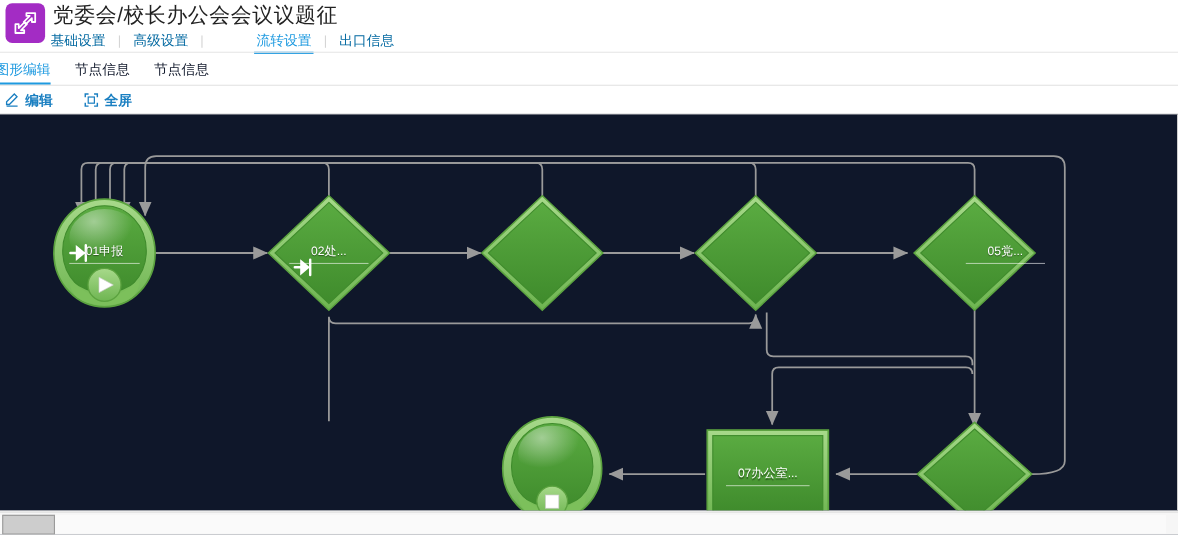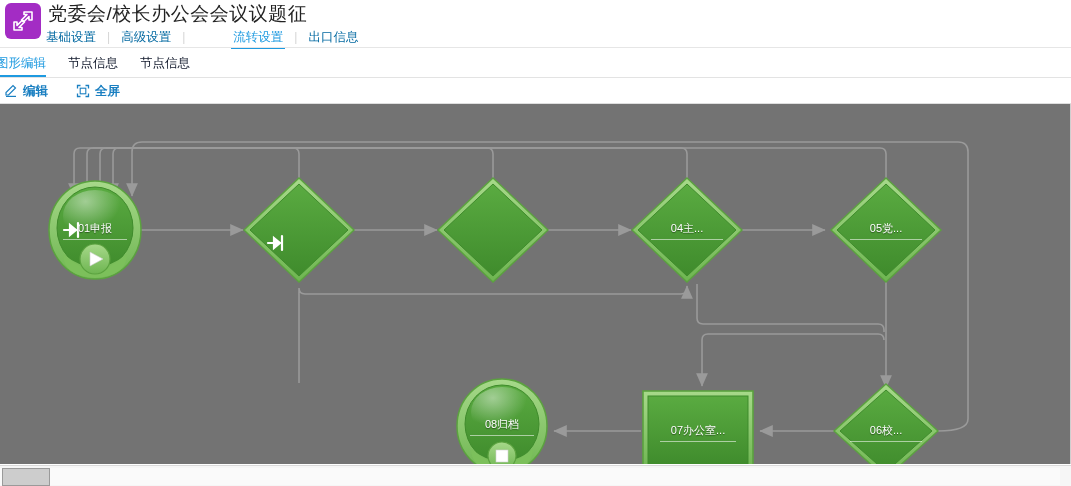--- a/index.html
+++ b/index.html
@@ -52,21 +52,21 @@
     display:flex;align-items:center;gap:5px;color:#1a7fc1;font-size:12.5px;
     font-weight:bold;cursor:pointer;white-space:nowrap;
   }
   .tbtn.first{margin-left:4px;}
   .tbtn.second{margin-left:28px;}
   .tbar-rule{position:absolute;left:0;top:103px;width:1071px;height:1px;background:#dedede;}
 
   
   .canvas{
     position:absolute;left:0;top:104px;width:1070px;height:360px;
-    background:#737373;border-right:1px solid #cfcfcf;overflow:hidden;
+    background:#0f172a;border-right:1px solid #cfcfcf;overflow:hidden;
   }
   .canvas > svg{position:absolute;left:0;top:0;}
 
   .node{position:absolute;}
   .node-label{
     position:absolute;left:0;right:0;text-align:center;
     color:#ffffff;font-size:11px;white-space:nowrap;
     text-shadow:0 1px 1px rgba(0,0,0,.45);
     pointer-events:none;
   }
@@ -316,46 +316,38 @@
           <path d="M268 139 L278 139 M274 134 L280 139 L274 144 Z M282 132 L282 146" fill="#ffffff" stroke="#ffffff" stroke-width="2.2" stroke-linecap="round"></path>
         </g>
       </g>
     </svg>
 
     <div class="node" style="left:45px;top:77px;width:100px;height:98px;">
       <div class="node-label" style="top:40px;">01申报</div>
       <div class="node-underline" style="left:18px;width:64px;top:58px;"></div>
     </div>
 
-
-
-    <div class="node" style="left:637px;top:77px;width:100px;height:98px;">
-      <div class="node-label" style="top:40px;">04主...</div>
+    <div class="node" style="left:249px;top:77px;width:100px;height:98px;">
+      <div class="node-label" style="top:40px;">02处...</div>
       <div class="node-underline" style="left:14px;width:72px;top:58px;"></div>
     </div>
 
-    <div class="node" style="left:836px;top:77px;width:100px;height:98px;">
+
+
+    <div class="node" style="left:864px;top:77px;width:100px;height:98px;">
       <div class="node-label" style="top:40px;">05党...</div>
       <div class="node-underline" style="left:14px;width:72px;top:58px;"></div>
     </div>
 
-    <div class="node" style="left:836px;top:283px;width:100px;height:88px;">
-      <div class="node-label" style="top:36px;">06校...</div>
-      <div class="node-underline" style="left:14px;width:72px;top:54px;"></div>
-    </div>
 
     <div class="node" style="left:648px;top:292px;width:100px;height:52px;">
       <div class="node-label" style="top:27px;">07办公室...</div>
       <div class="node-underline" style="left:12px;width:76px;top:45px;"></div>
     </div>
 
-    <div class="node" style="left:452px;top:275px;width:100px;height:94px;">
-      <div class="node-label" style="top:38px;">08归档</div>
-      <div class="node-underline" style="left:18px;width:64px;top:56px;"></div>
-    </div>
 
   </div>
 
   <div class="hscroll">
     <div class="hscroll-track"></div>
     <div class="hscroll-thumb"></div>
   </div>
 
 </div>
 

